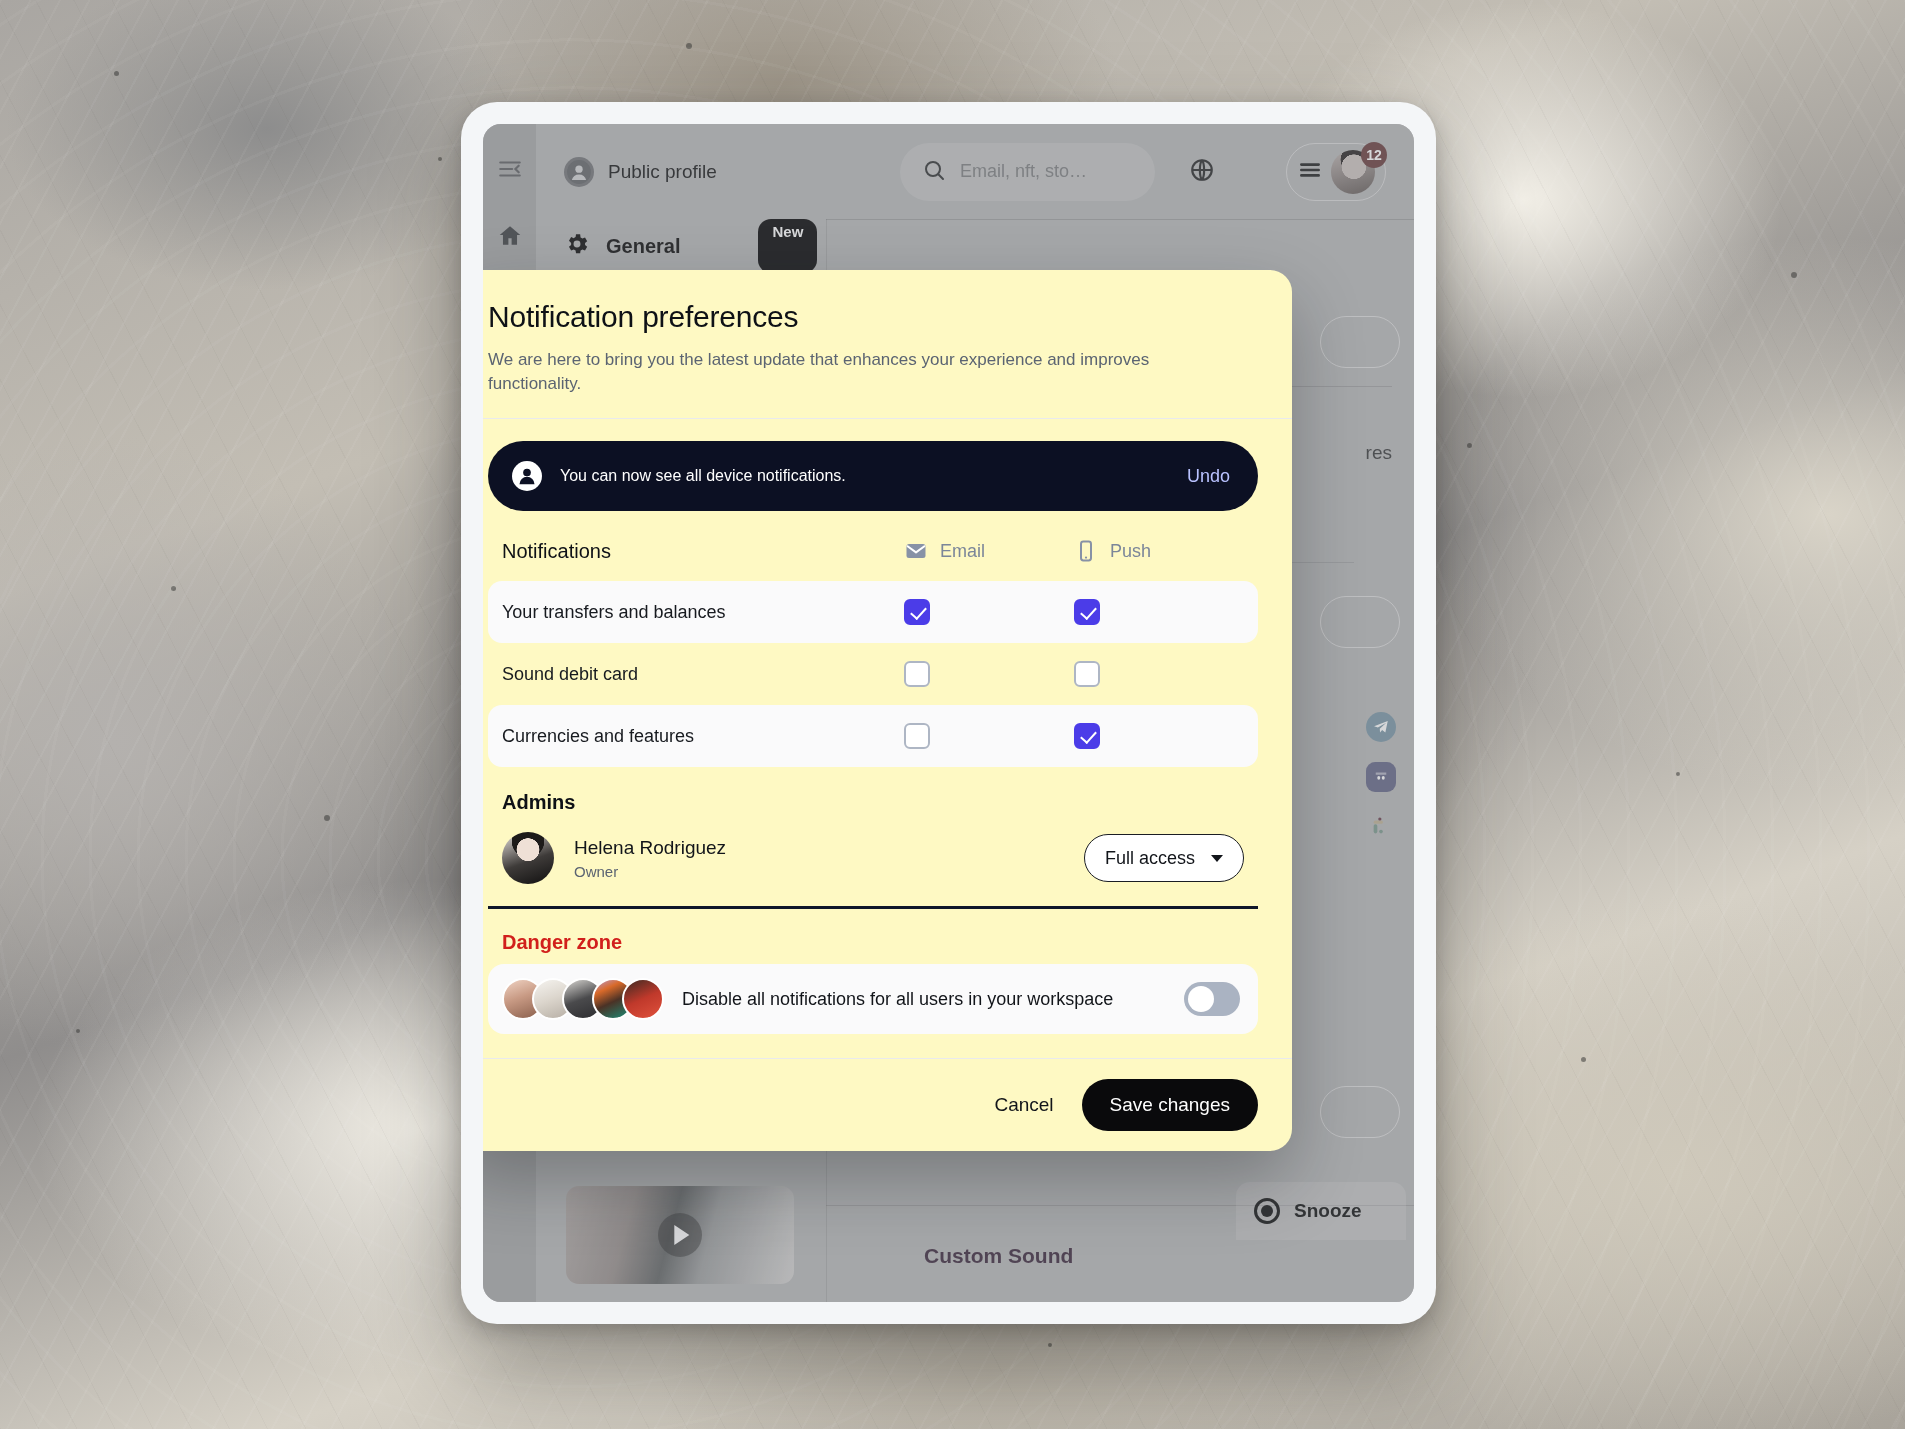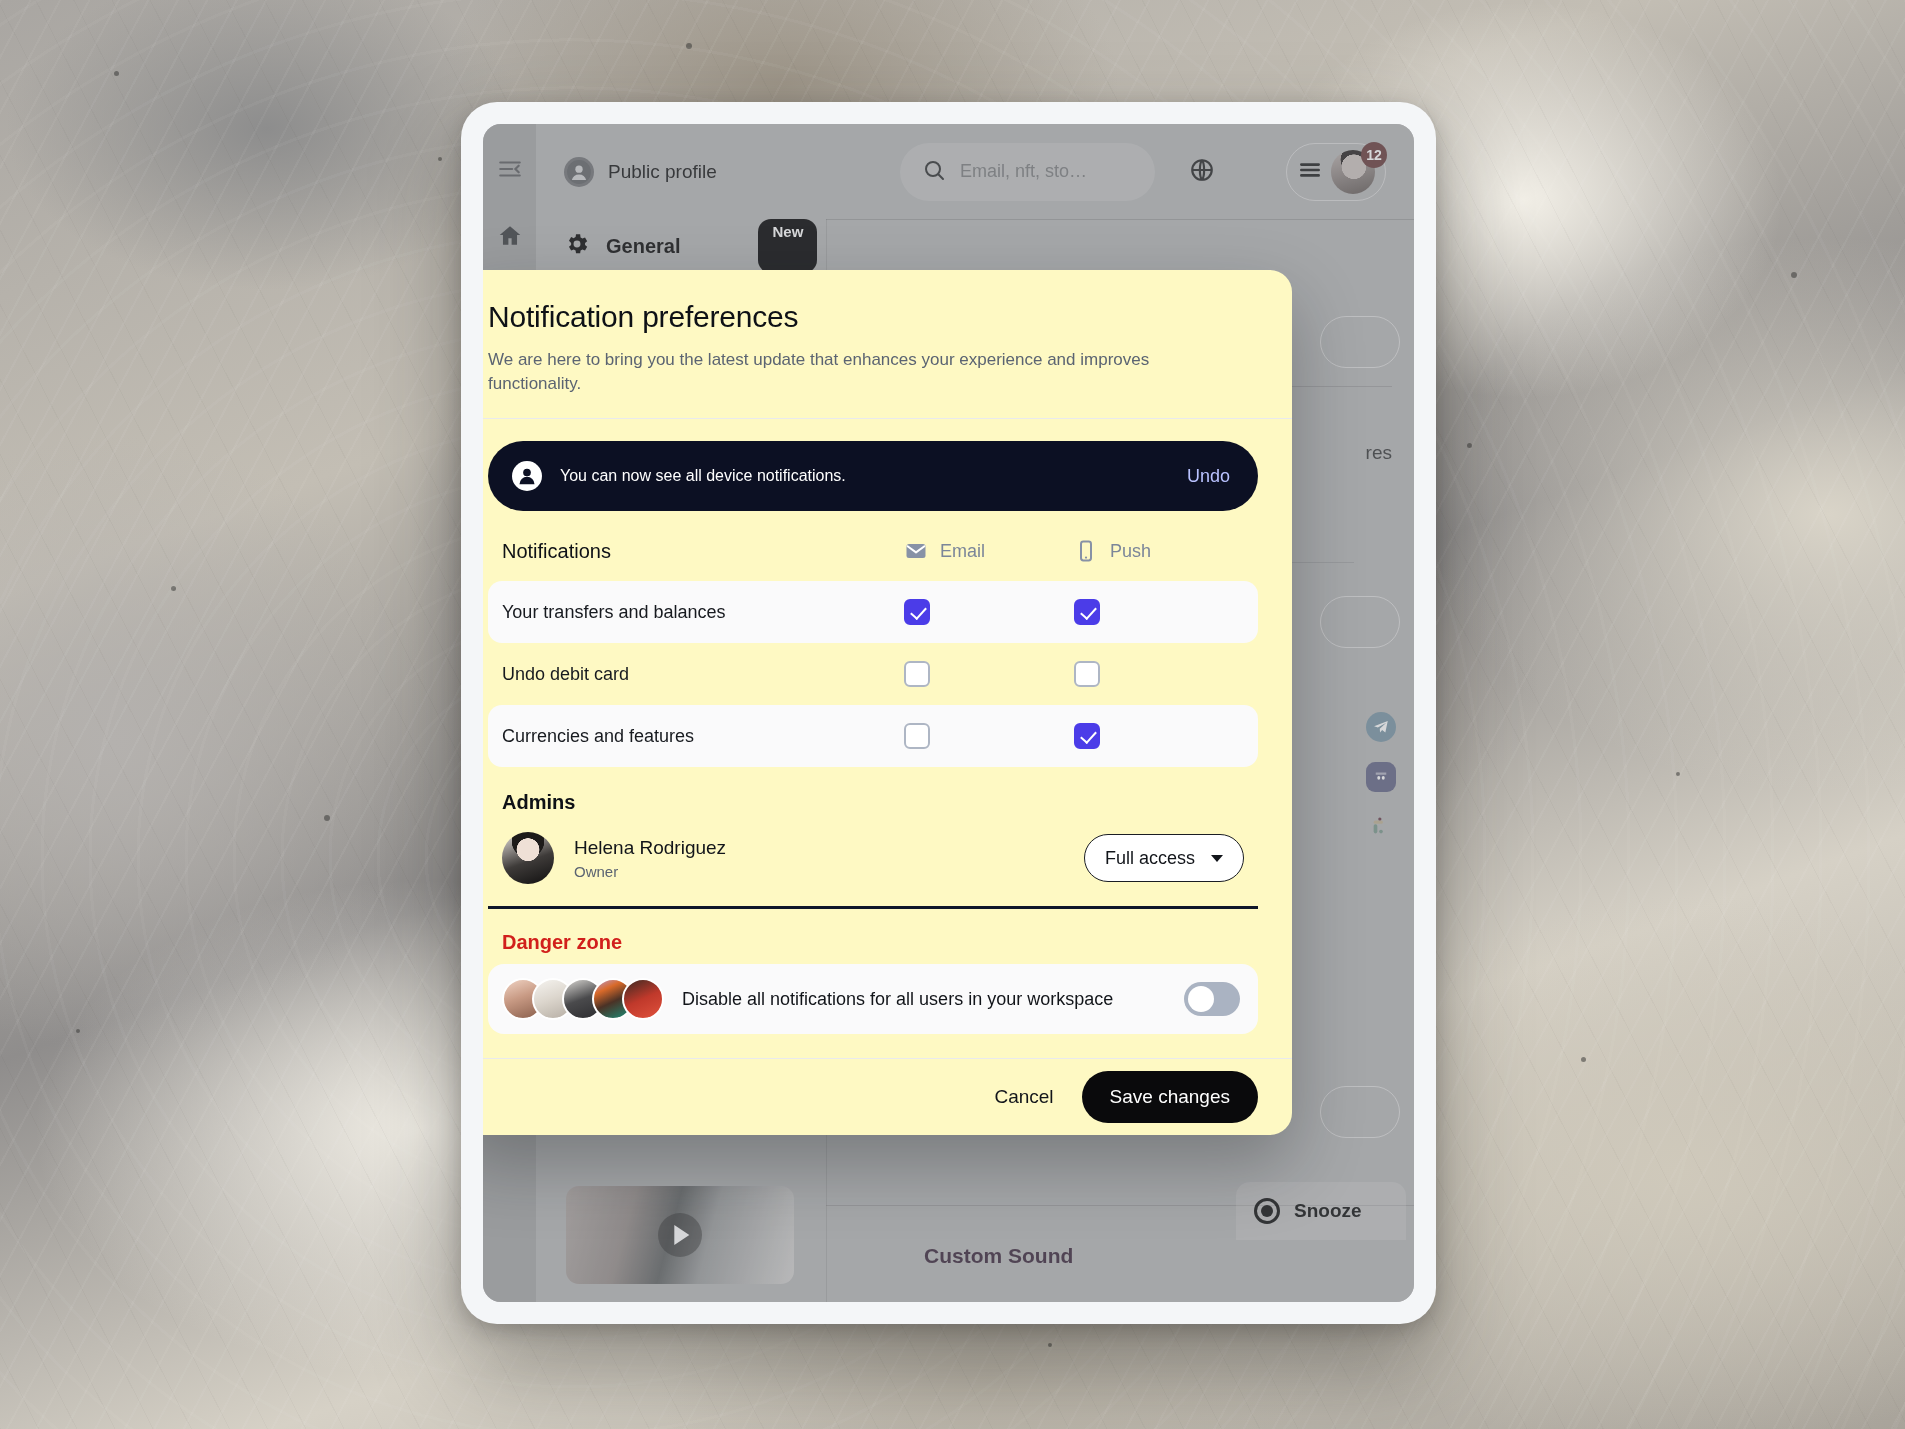--- a/index.html
+++ b/index.html
@@ -147,21 +147,21 @@
   .stack .av:first-child{margin-left:0}
   .av1{background:linear-gradient(160deg,#f0d3c3 0%,#c89a84 45%,#8a5f4c 100%)}
   .av2{background:linear-gradient(160deg,#f5f3ef 0%,#dcd6cd 48%,#b6aea4 100%)}
   .av3{background:linear-gradient(160deg,#d8d6d2 0%,#4a4a4c 50%,#2d2d30 100%)}
   .av4{background:linear-gradient(155deg,#b79cd6 0%,#d96a2a 26%,#4b3226 55%,#1a8f79 100%)}
   .av5{background:linear-gradient(155deg,#3a2a22 0%,#c0392b 50%,#e0523d 100%)}
   .danger-txt{font-size:18px;color:#12151a;flex:1}
   .toggle{width:56px;height:34px;border-radius:17px;background:#aab3c2;position:relative;cursor:pointer;flex:0 0 auto;margin-right:4px}
   .toggle i{position:absolute;left:4px;top:4px;width:26px;height:26px;border-radius:50%;background:#fff;display:block}
 
-  .m-foot{margin-top:24px;border-top:1px solid #e9eaee;padding:12px 34px;display:flex;align-items:center;justify-content:flex-end;gap:28px}
+  .m-foot{margin-top:24px;border-top:1px solid #e9eaee;padding:20px 34px;display:flex;align-items:center;justify-content:flex-end;gap:28px}
   .btn-cancel{background:none;border:none;font-size:19px;color:#12151a;cursor:pointer;font-family:inherit}
   .btn-save{background:#0a0a0c;color:#fff;border:none;border-radius:26px;height:52px;padding:0 28px;font-size:19px;cursor:pointer;font-family:inherit}
 </style>
 </head>
 <body>
 
 <div class="bg">
   <div class="speck" style="left:6%;top:5%;width:5px;height:5px"></div>
   <div class="speck" style="left:23%;top:11%;width:4px;height:4px"></div>
   <div class="speck" style="left:36%;top:3%;width:6px;height:6px"></div>
@@ -376,21 +376,21 @@
         <div class="nrow alt">
           <span class="nlabel">Your transfers and balances</span>
           <span class="cbcell">
               <span class="cb on"></span>
             </span>
           <span class="cbcell">
               <span class="cb on"></span>
             </span>
         </div>
         <div class="nrow">
-          <span class="nlabel">Undo debit card</span>
+          <span class="nlabel">Sound debit card</span>
           <span class="cbcell">
               <span class="cb"></span>
             </span>
           <span class="cbcell">
               <span class="cb"></span>
             </span>
         </div>
         <div class="nrow alt">
           <span class="nlabel">Currencies and features</span>
           <span class="cbcell">

